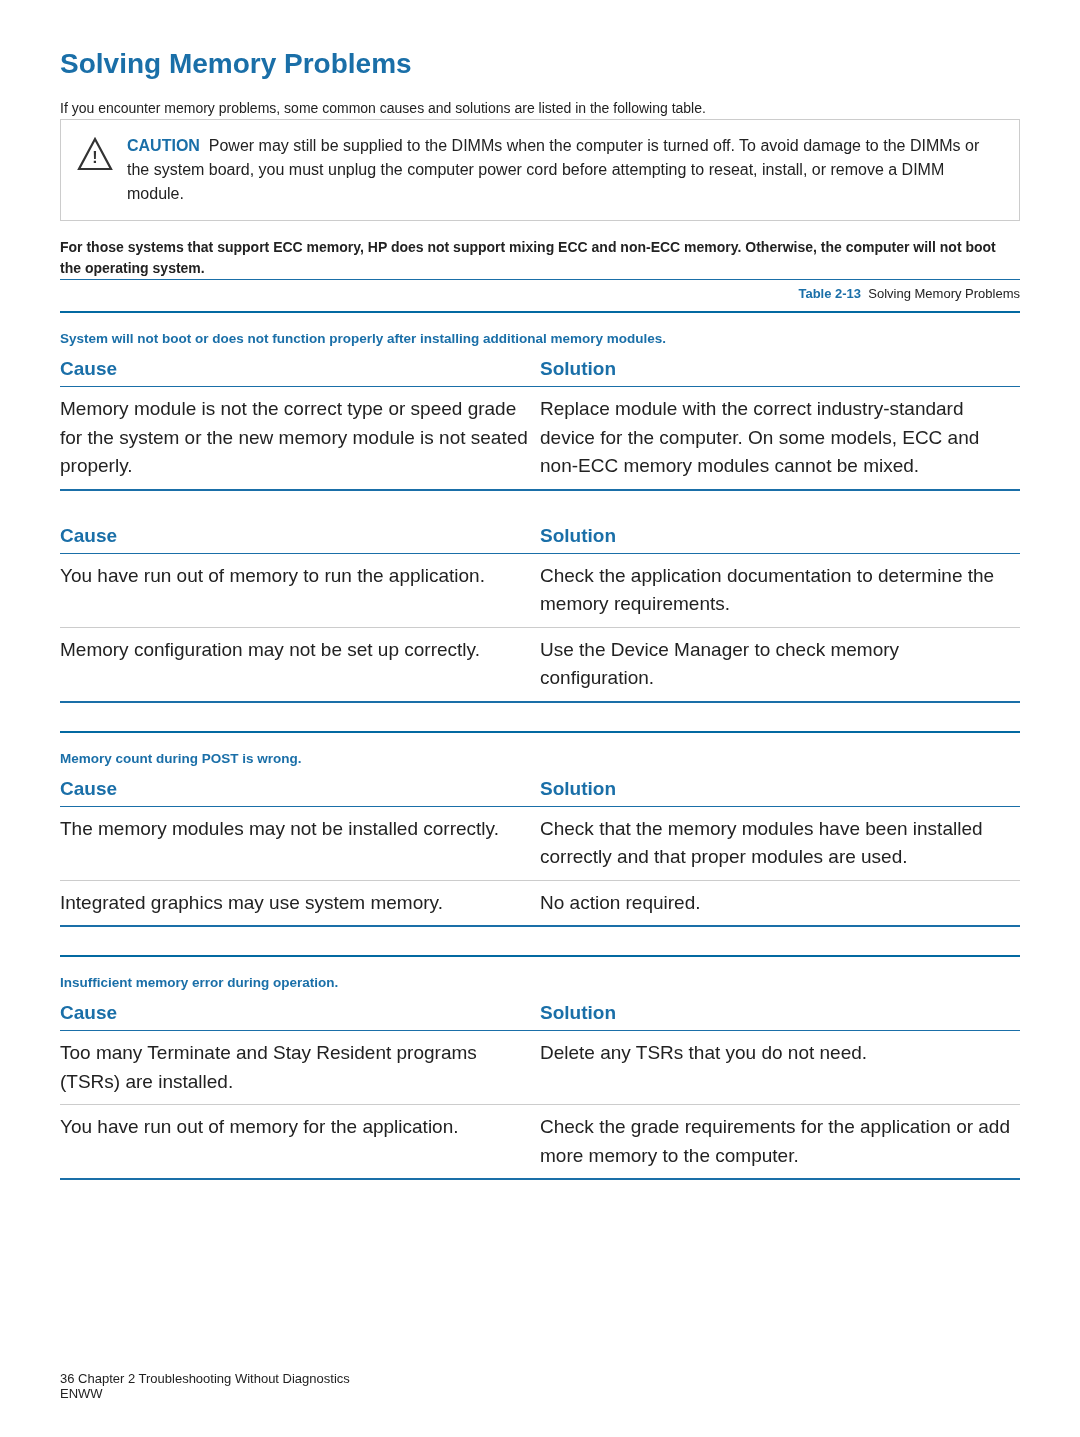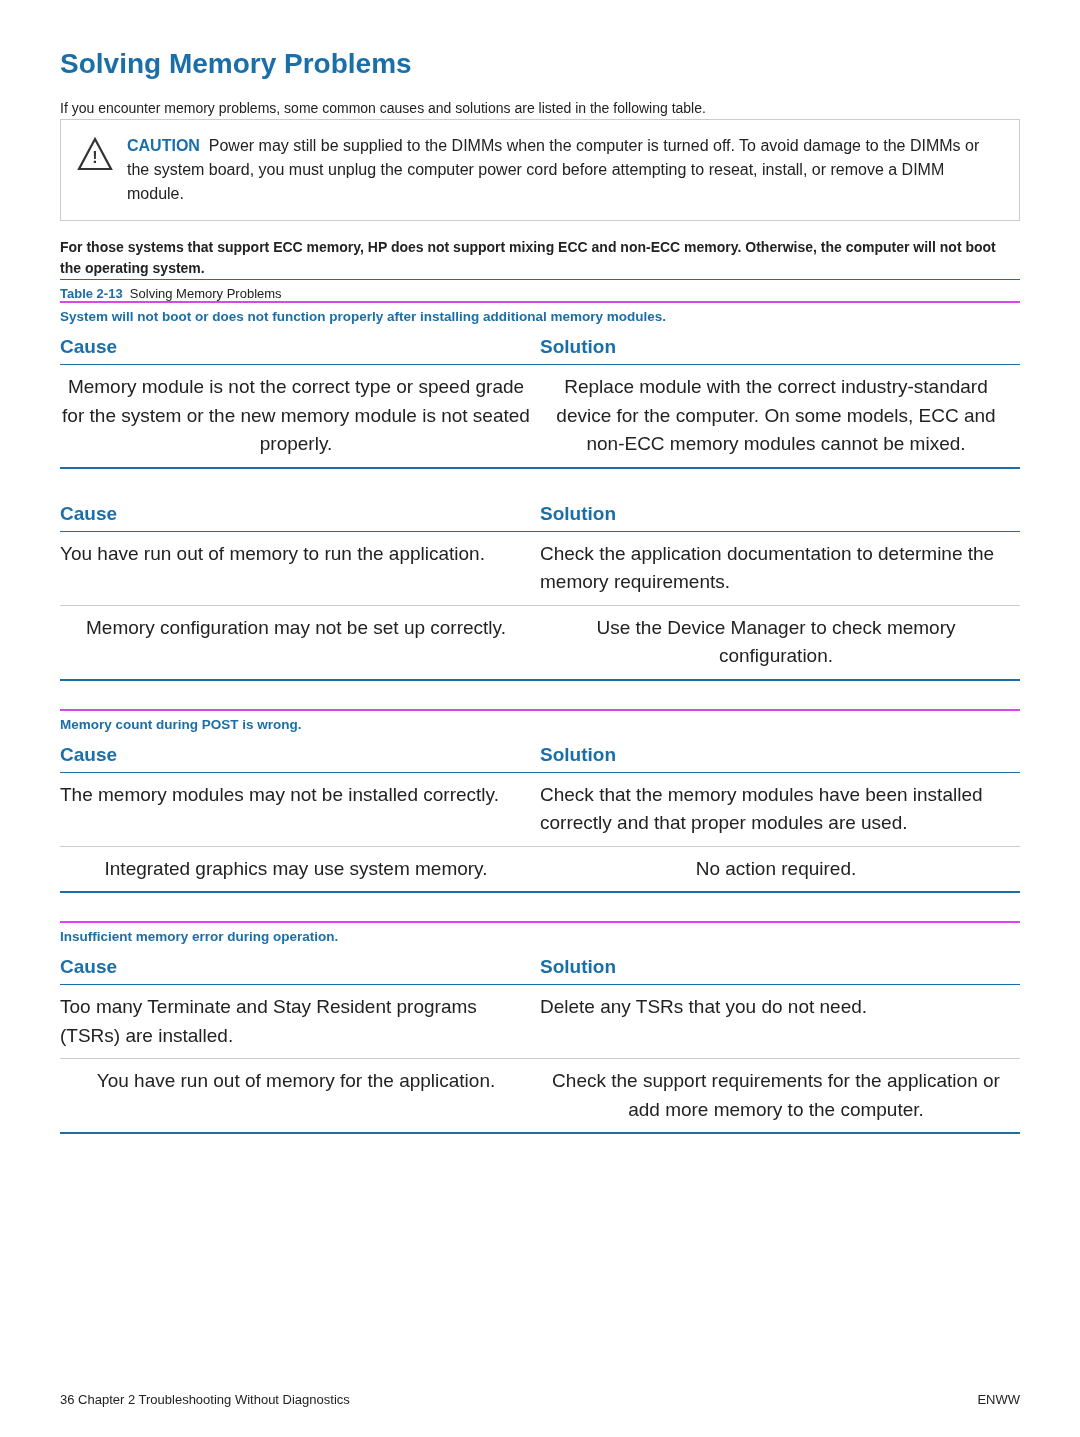--- a/index.html
+++ b/index.html
@@ -46,35 +46,37 @@
       font-weight: bold;
     }
     .ecc-note {
       margin-bottom: 0;
       line-height: 1.5;
       padding-left: 0;
       font-weight: bold;
     }
     .table-label {
       font-size: 13px;
+      margin-bottom: 10px;
+      text-align: right;
     }
     .table-label .table-num {
       color: #1a6fa8;
       font-weight: bold;
     }
     .problem-section {
       margin-bottom: 28px;
     }
     .section-header {
       color: #1a6fa8;
       font-weight: bold;
       font-size: 13.5px;
       margin-bottom: 0;
-      padding: 6px 0 6px 0;
-      border-top: 2px solid #d946ef;
+      padding: 18px 0 6px 0;
+      border-top: 2px solid #0369a1;
     }
     table {
       width: 100%;
       border-collapse: collapse;
       font-size: 19px;
     }
     table thead tr {
       border-bottom: 1.5px solid #1a6fa8;
     }
     table thead th {
@@ -83,41 +85,41 @@
       text-align: left;
       padding: 6px 8px 6px 0;
       width: 50%;
     }
     table tbody tr {
       border-bottom: 1px solid #ccc;
       vertical-align: top;
     }
     table tbody tr:last-child {
       border-bottom: 2px solid #1a6fa8;
-      text-align: center;
     }
     table tbody td {
       padding: 8px 8px 8px 0;
       line-height: 1.5;
       vertical-align: top;
     }
     .hr-blue {
       border: none;
       border-top: 1.5px solid #1a6fa8;
       margin-bottom: 6px;
     }
     .footer {
       position: absolute;
-      bottom: 30px;
+      bottom: 36px;
       left: 60px;
       right: 60px;
       display: flex;
       justify-content: space-between;
       font-size: 13px;
       color: #222;
+      flex-direction: column;
     }
   </style>
 </head>
 <body>
 
 <h1>Solving Memory Problems</h1>
 
 <p class="intro">If you encounter memory problems, some common causes and solutions are listed in the following table.</p>
 
 <div class="caution-box">
@@ -208,21 +210,21 @@
             <th>Solution</th>
           </tr>
         </thead>
         <tbody>
           <tr>
             <td>Too many Terminate and Stay Resident programs (TSRs) are installed.</td>
             <td>Delete any TSRs that you do not need.</td>
           </tr>
           <tr>
             <td>You have run out of memory for the application.</td>
-            <td>Check the support requirements for the application or add more memory to the computer.</td>
+            <td>Check the grade requirements for the application or add more memory to the computer.</td>
           </tr>
         </tbody>
       </table>
     </div>
   </div>
 
 <div class="footer">
   <span>36    Chapter 2    Troubleshooting Without Diagnostics</span>
   <span>ENWW</span>
 </div>

